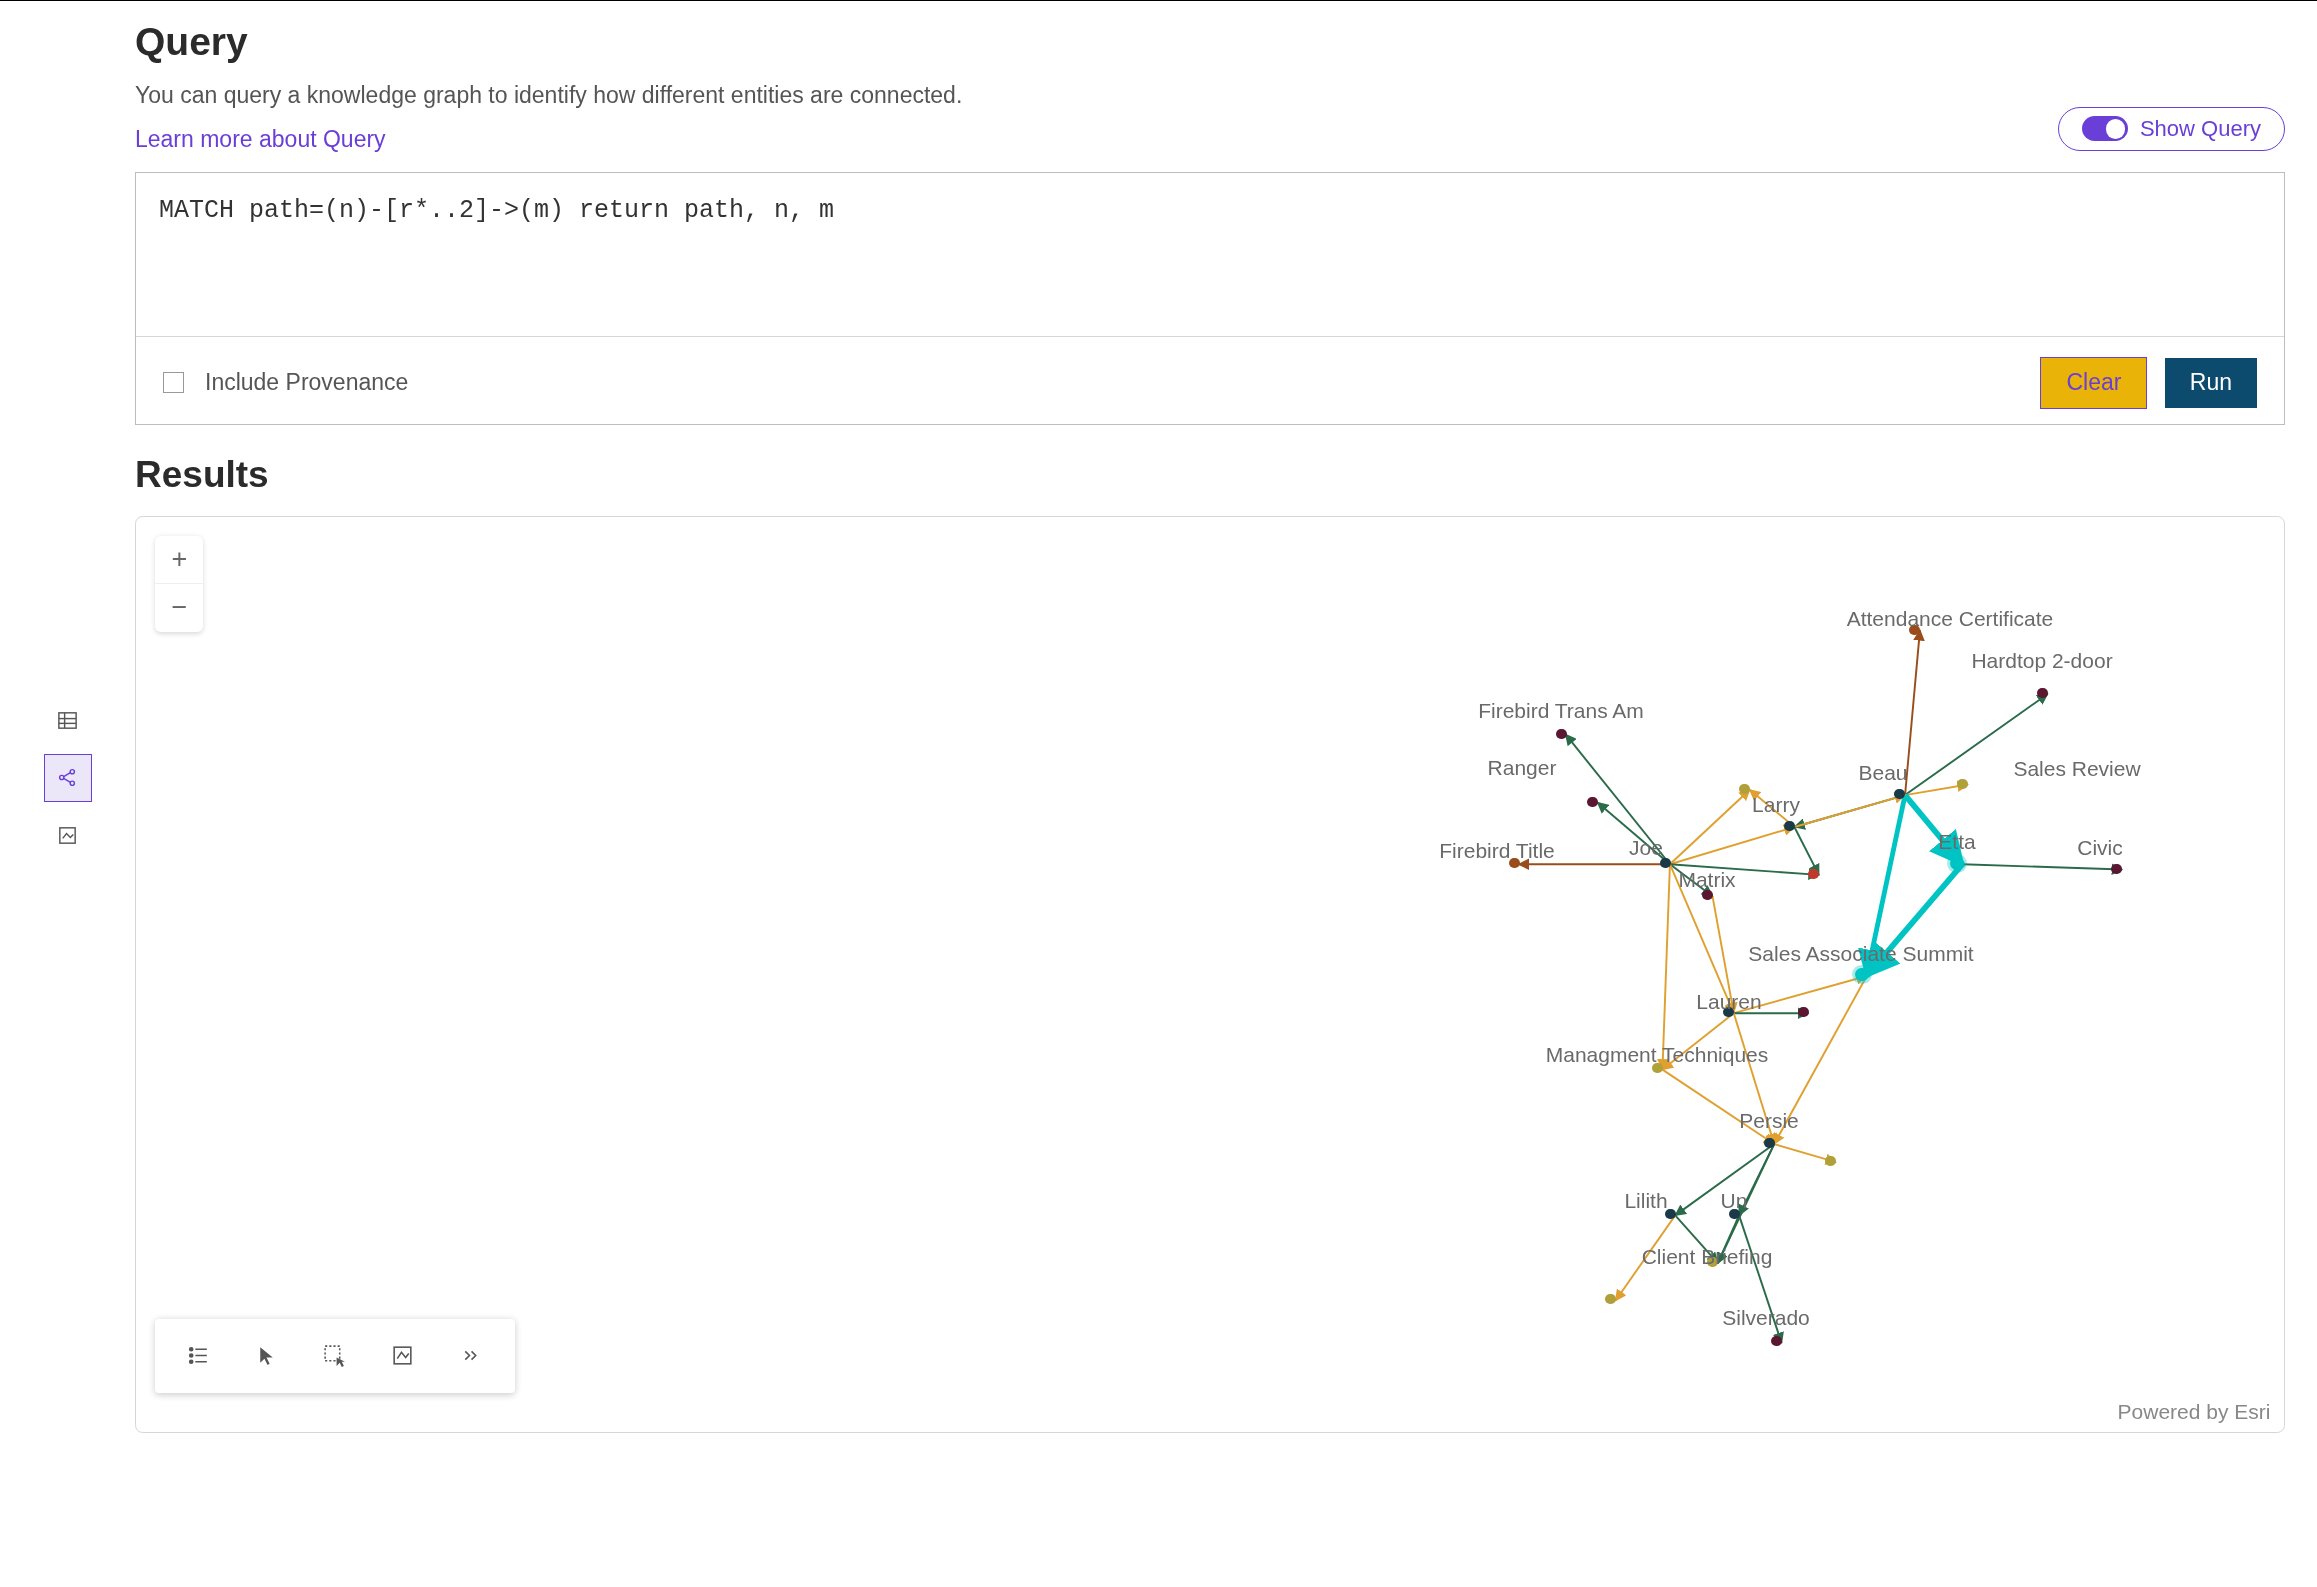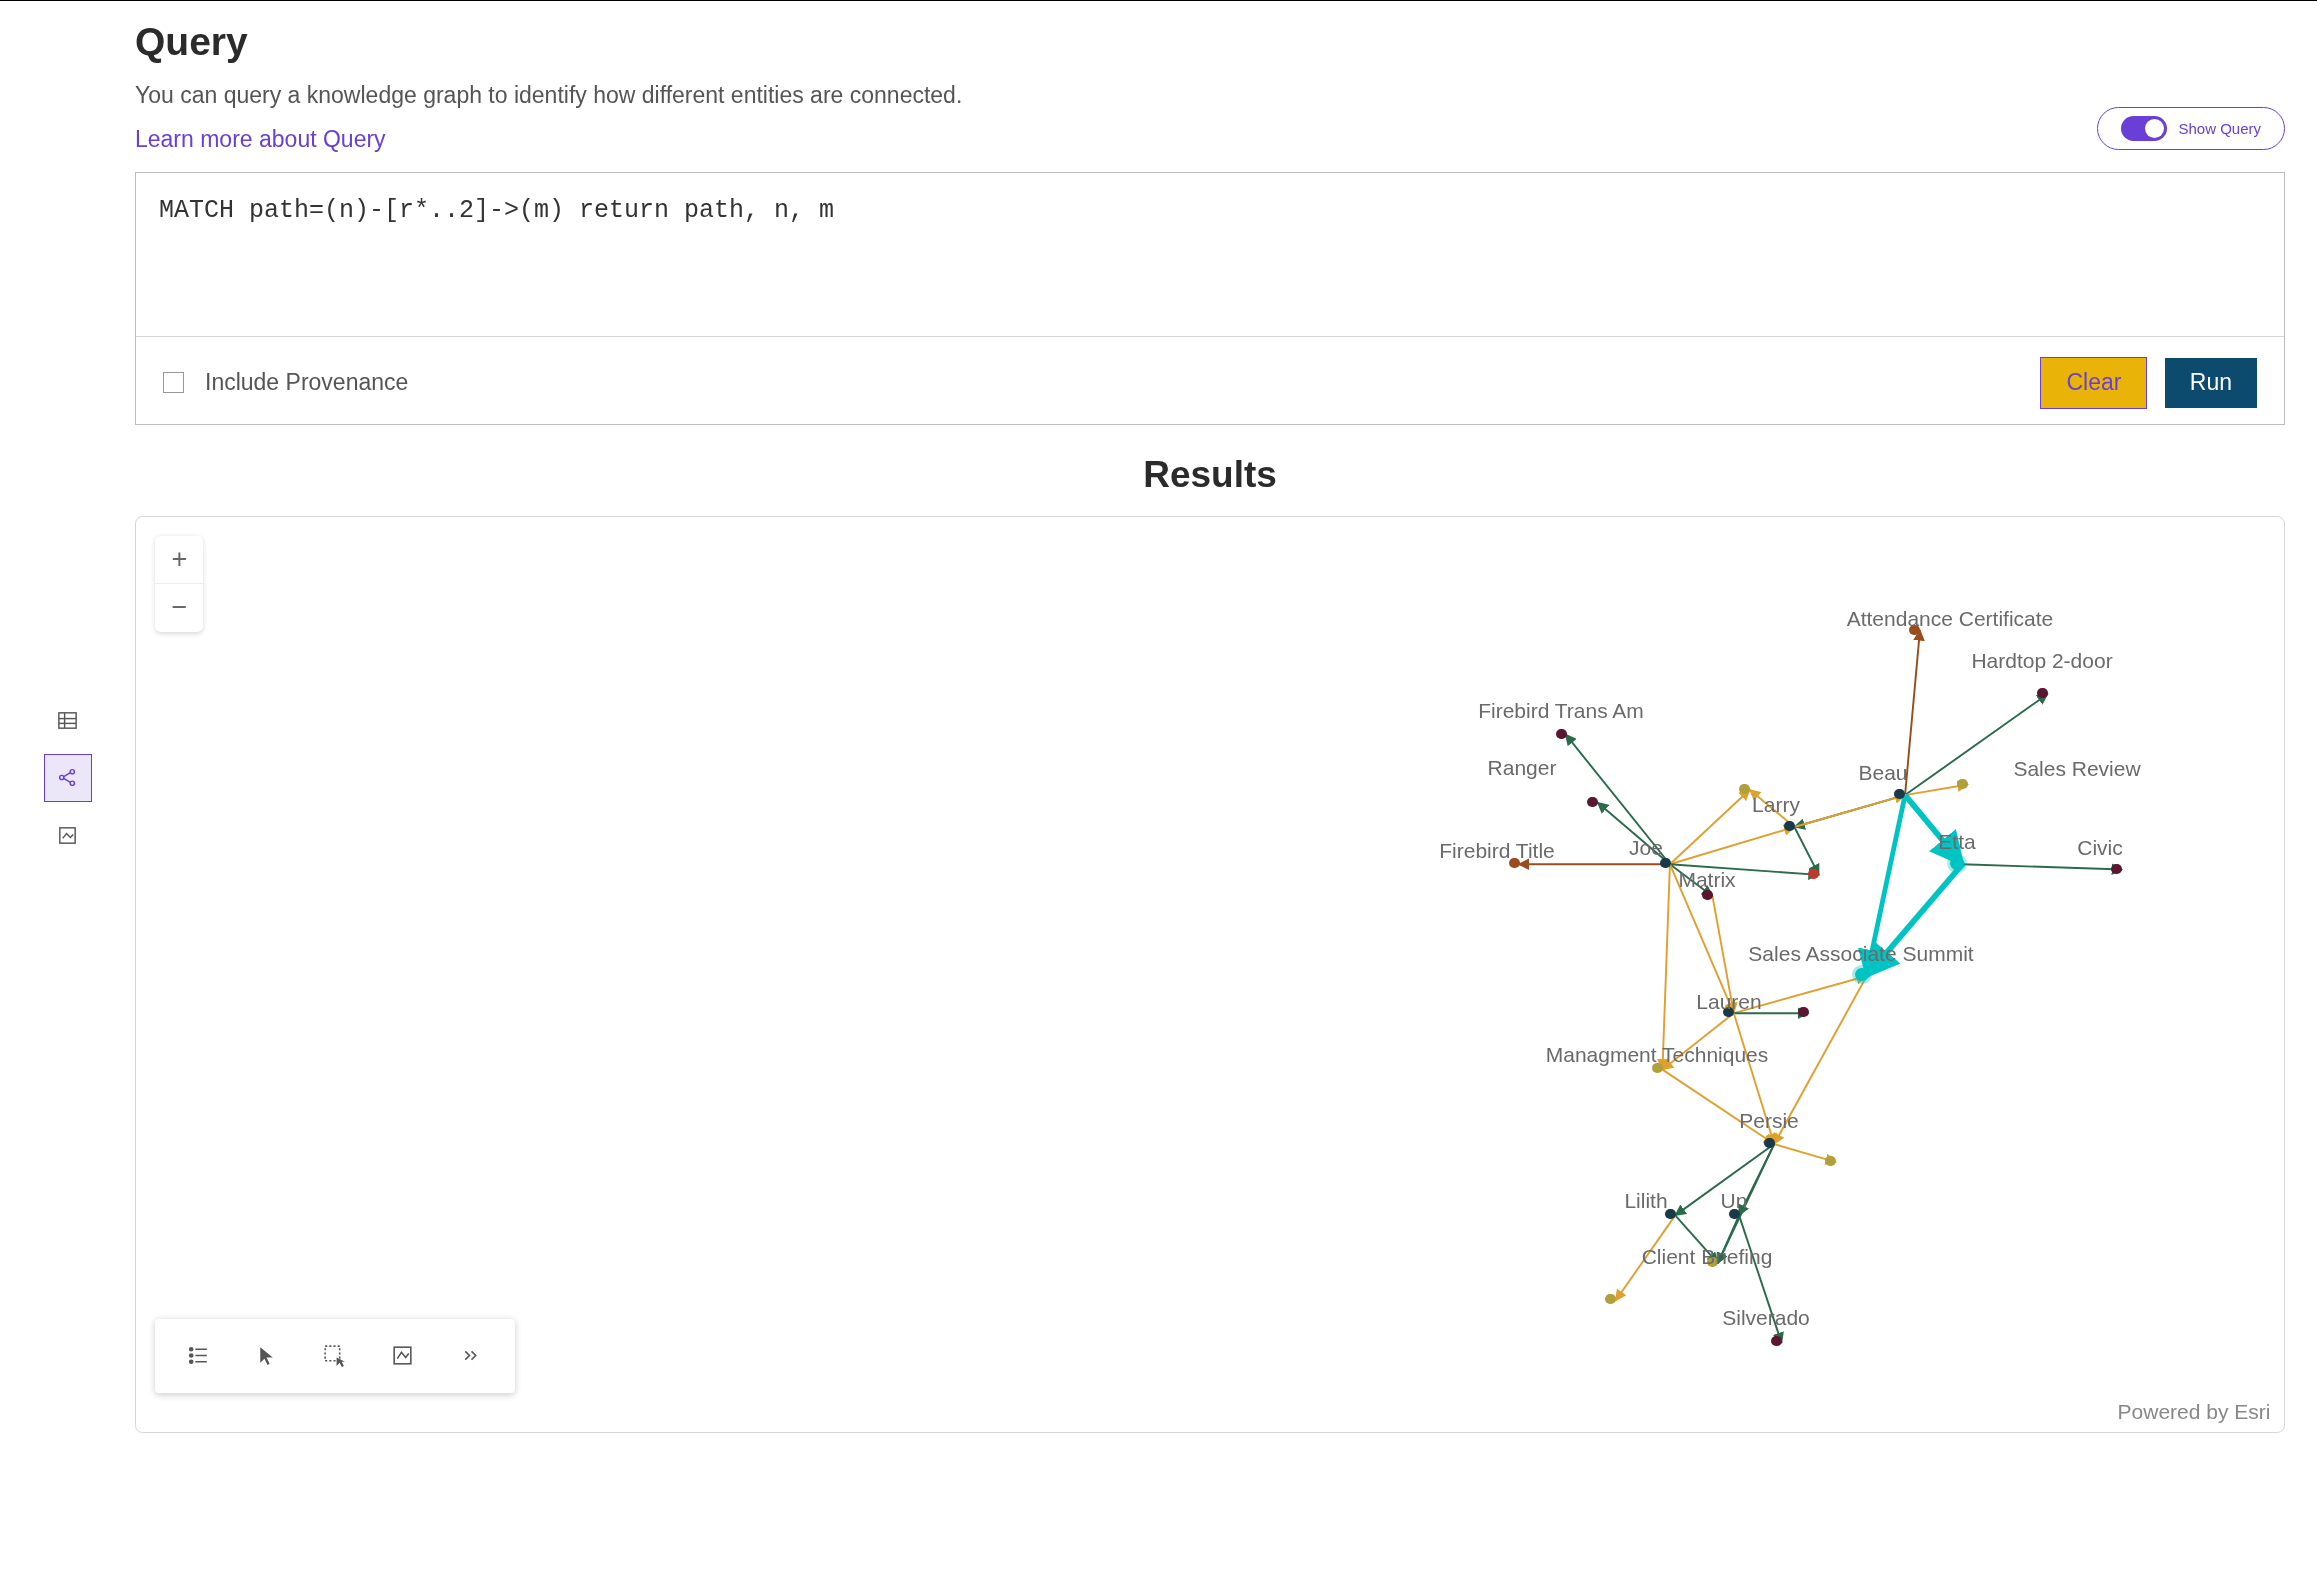--- a/index.html
+++ b/index.html
@@ -89,21 +89,21 @@
   border-radius: 19.3px;
   position: relative;
 }
 .toggle-knob {
   width: 19.3px; height: 19.3px;
   background: #fff;
   border-radius: 50%;
   position: absolute;
   top: 2.9px; right: 2.9px;
 }
-.toggle-label { font-size: 15px; color: #6a3fd7; }
+.toggle-label { font-size: 22px; color: #6a3fd7; }
 
 .query-box {
   border: 1.9px solid #bdbdbd;
   margin-bottom: 29px;
 }
 .query-textarea {
   width: 100%;
   min-height: 164px;
   border: none;
   border-bottom: 1px solid #d6d6d6;
@@ -147,21 +147,20 @@
 .btn-run {
   background: #0c4a6e;
   color: #fff;
 }
 
 .results-title {
   font-size: 37px;
   font-weight: 600;
   color: #2b2b2b;
   margin-bottom: 19.3px;
-  text-align: center;
 }
 .results-panel {
   border: 1.9px solid #d6d6d6;
   border-radius: 7.7px;
   height: 917px;
   position: relative;
   overflow: hidden;
 }
 .zoom-controls {
   position: absolute;

